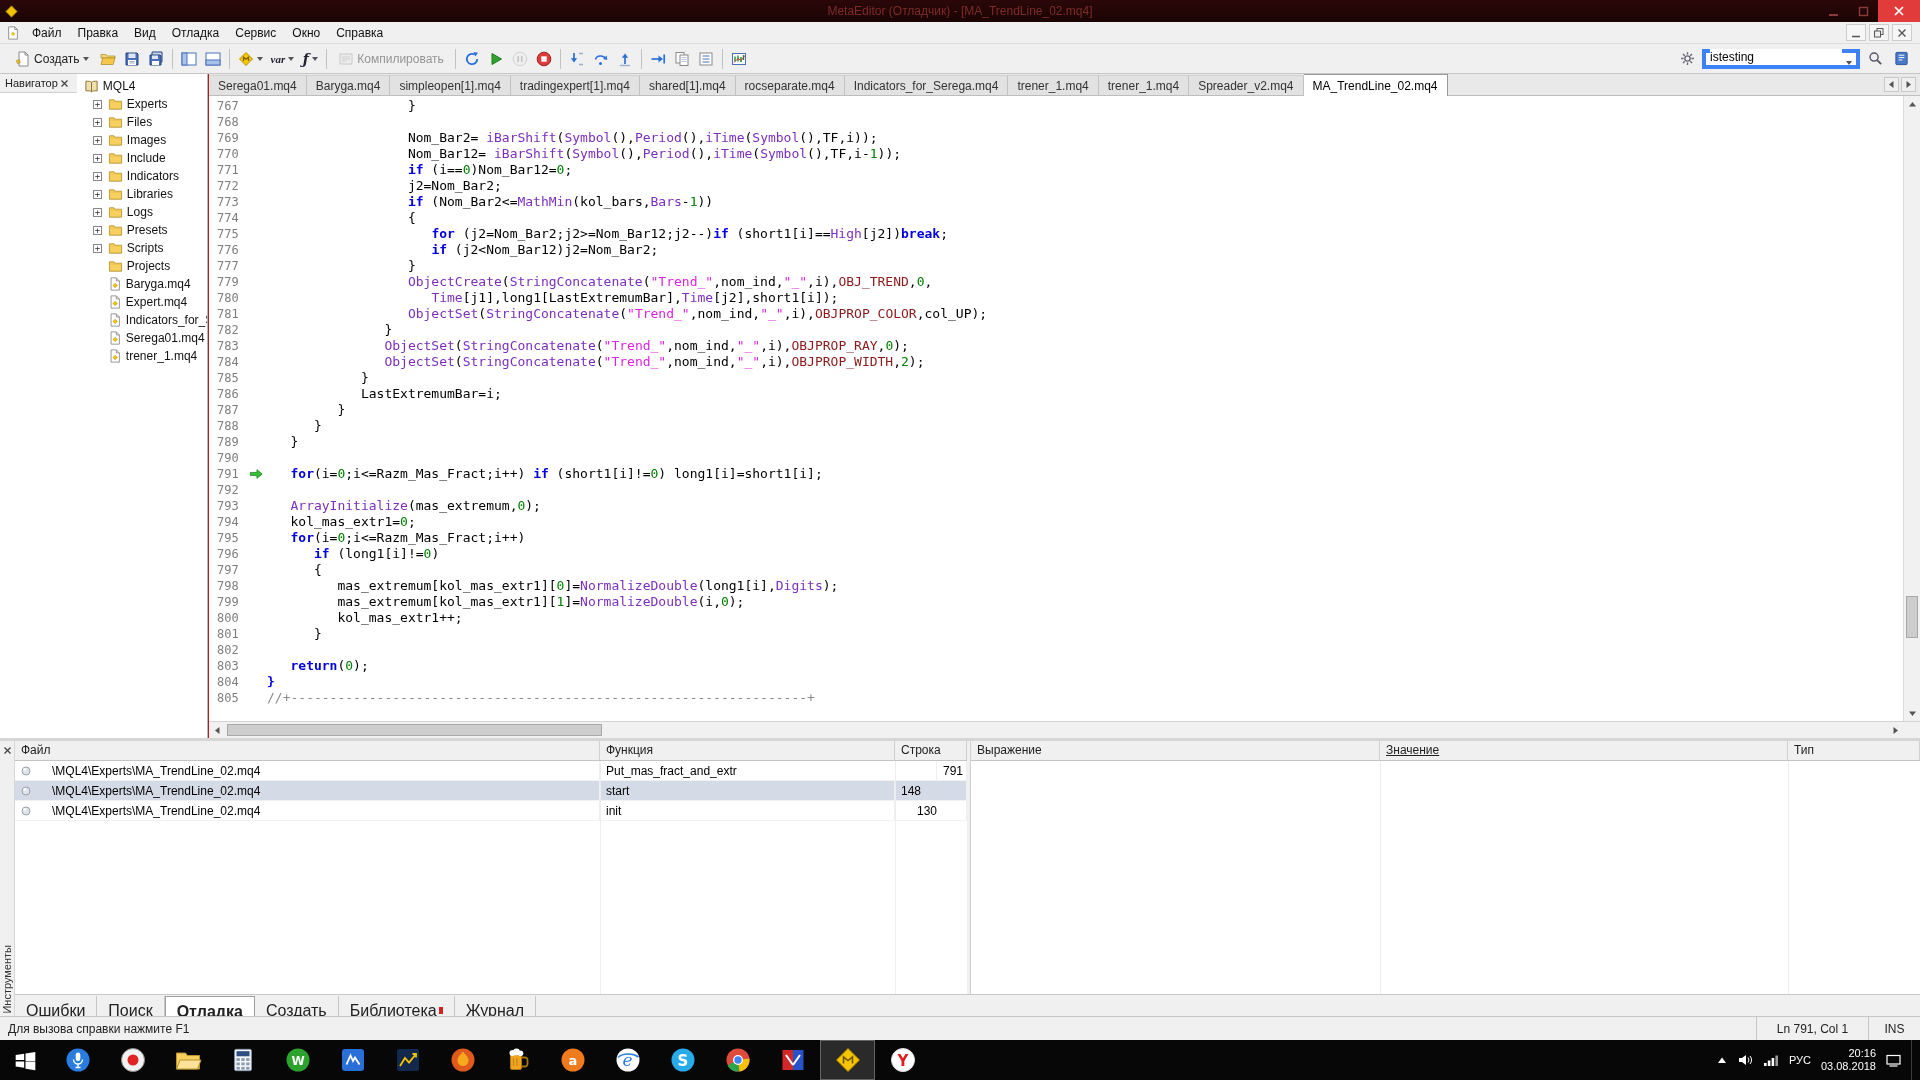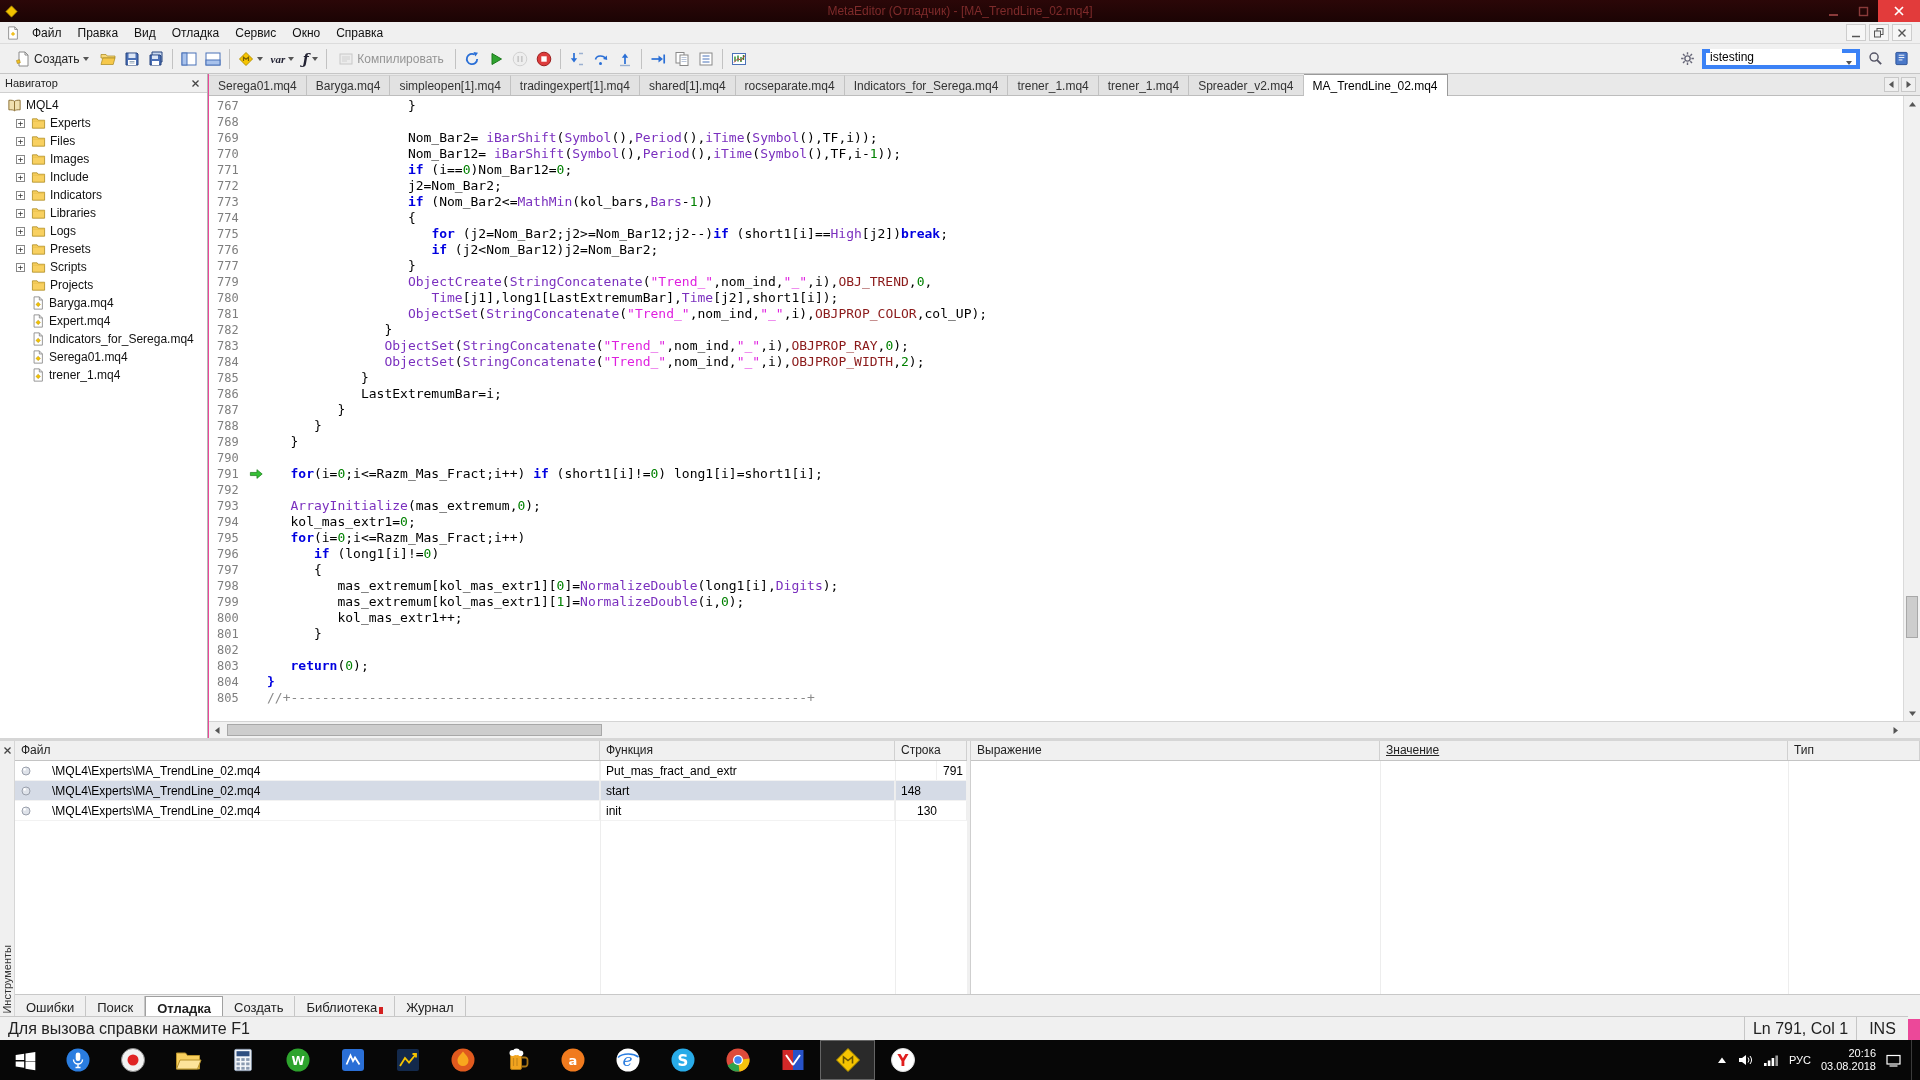--- a/index.html
+++ b/index.html
@@ -1,17 +1,17 @@
 <!DOCTYPE html>
 <html><head>
 <meta charset="utf-8">
 <style>
   *{margin:0;padding:0;box-sizing:border-box}
   html,body{width:1920px;height:1080px;overflow:hidden;background:#000}
-  #root{position:relative;width:1920px;height:1080px;font-family:"Liberation Sans",sans-serif;font-size:12px;color:#000;background:#ec4899}
+  #root{position:relative;width:1920px;height:1080px;font-family:"Liberation Sans",sans-serif;font-size:12px;color:#000;background:#b91c1c}
   .icn{display:inline-flex;align-items:center;justify-content:center;line-height:0}
 
   
   .titlebar{position:absolute;top:0;left:0;right:0;height:22px;background:linear-gradient(#2b0708,#1b0404);display:flex;align-items:center}
   .title-icon{margin-left:5px;z-index:2}
   .title-text{position:absolute;left:0;right:0;text-align:center;color:#7e2b2b;font-size:12px}
   .win-controls{margin-left:auto;display:flex;height:100%;z-index:2}
   .wc{width:30px;height:100%;display:flex;align-items:center;justify-content:center}
   .wc.close{width:42px;background:#e23b3b}
 
@@ -33,21 +33,21 @@
   .tb-label{font-size:12px;color:#222;white-space:nowrap}
   .tb-arrow{width:0;height:0;border-left:3px solid transparent;border-right:3px solid transparent;border-top:4px solid #555}
   .var-glyph{font:italic bold 11px "Liberation Serif",serif;color:#223}
   .fx-glyph{font:italic bold 14px "DejaVu Serif",serif;color:#223}
   .tb-right{margin-left:auto;display:flex;align-items:center;gap:4px}
   .search-wrap{display:flex;align-items:flex-end;height:20px;border:4px solid #3b82f6;background:#fff;padding:0 4px;gap:4px}
   .search-input{width:132px;height:16px;border:none;outline:none;background:#fff;font:12px "Liberation Sans",sans-serif}
   .icon-btn{width:22px;height:22px;display:flex;align-items:center;justify-content:center}
 
   
-  .navigator{position:absolute;top:74px;left:0;width:208px;height:664px;background:#fff;border-right:1px solid #b5b5b5;display:flex;flex-direction:column}
+  .navigator{position:absolute;top:74px;left:0;width:208px;height:664px;background:#fff;border-right:1px solid #b5b5b5;display:flex;flex-direction:row}
   .nav-header{height:19px;background:#f0f0f0;border-bottom:1px solid #d0d0d0;display:flex;align-items:center;padding:0 5px;font-size:11px;color:#222}
   .nav-close{margin-left:auto;width:14px;height:14px;display:flex;align-items:center;justify-content:center}
   .nav-tree{flex:1;overflow:hidden;padding-top:3px}
   .tree-row{height:18px;display:flex;align-items:center;gap:4px;padding-left:14px;white-space:nowrap}
   .tree-row.root{padding-left:7px}
   .exp-slot{width:13px;flex:none;display:flex;align-items:center;justify-content:center}
   .exp{width:9px;height:9px;border:1px solid #888;background:#fff;font:9px/7px "DejaVu Sans Mono",monospace;text-align:center;color:#333}
   .tree-label{font-size:12px;color:#111}
 
   
@@ -83,26 +83,26 @@
   .strip-label{position:absolute;bottom:2px;left:1px;writing-mode:vertical-rl;transform:rotate(180deg);font-size:11px;color:#333}
   .stack{position:absolute;left:15px;top:0;width:952px;height:253px;background:#fff;overflow:hidden}
   .watch{position:absolute;left:970px;top:0;right:0;height:253px;background:#fff;border-left:1px solid #cfcfcf;overflow:hidden}
   .tbl-header{height:20px;display:flex;background:#f0f0f0;border-bottom:1px solid #c4c4c4}
   .th{padding:0 6px;line-height:19px;border-right:1px solid #d0d0d0;font-size:12px;color:#222;white-space:nowrap;overflow:hidden}
   .trow{display:flex;height:20px;align-items:center;border-bottom:1px solid #f2f2f2}
   .trow.selected{background:#d5dbe6}
   .cell{padding:0 6px;display:flex;align-items:center;gap:21px;font-size:12px;white-space:nowrap;overflow:hidden;height:100%;border-right:1px solid #efefef}
   .colline{position:absolute;top:20px;bottom:0;width:1px;background:#ededed}
   .btabs{position:absolute;left:15px;right:0;top:253px;height:25px;background:#f0f0f0;border-top:1px solid #c8c8c8;display:flex;align-items:stretch;padding-top:1px}
-  .btab{padding:6px 11px;display:flex;align-items:center;font-size:13px;color:#222;border-right:1px solid #c6c6c6;gap:2px}
+  .btab{padding:6px 11px;display:flex;font-size:16px;color:#222;border-right:1px solid #c6c6c6;gap:2px}
   .btab.active{background:#fff;font-weight:bold;border:1px solid #a0a0a0;border-bottom:none}
   .badge{width:4px;height:7px;background:#d42020;display:inline-block;margin-top:5px}
 
   
-  .statusbar{position:absolute;top:1016px;left:0;right:12px;height:24px;background:#f0f0f0;border-top:1px solid #c8c8c8;display:flex;align-items:center;font-size:16px;color:#222}
+  .statusbar{position:absolute;top:1016px;left:0;right:0;height:24px;background:#f0f0f0;border-top:1px solid #c8c8c8;display:flex;align-items:center;font-size:12px;color:#222}
   .sb-help{padding-left:8px}
   .sb-right{margin-left:auto;display:flex;height:100%;align-items:center}
   .sb-cell{border-left:1px solid #c6c6c6;height:100%;display:flex;align-items:center;justify-content:center}
   .sb-cursor{width:112px}
   .sb-mode{width:52px}
 
   
   .taskbar{position:absolute;top:1040px;left:0;right:0;height:40px;background:#070707;display:flex;align-items:center}
   .start{width:50px;height:40px;display:flex;align-items:center;justify-content:center}
   .tb-apps{display:flex;height:100%}

